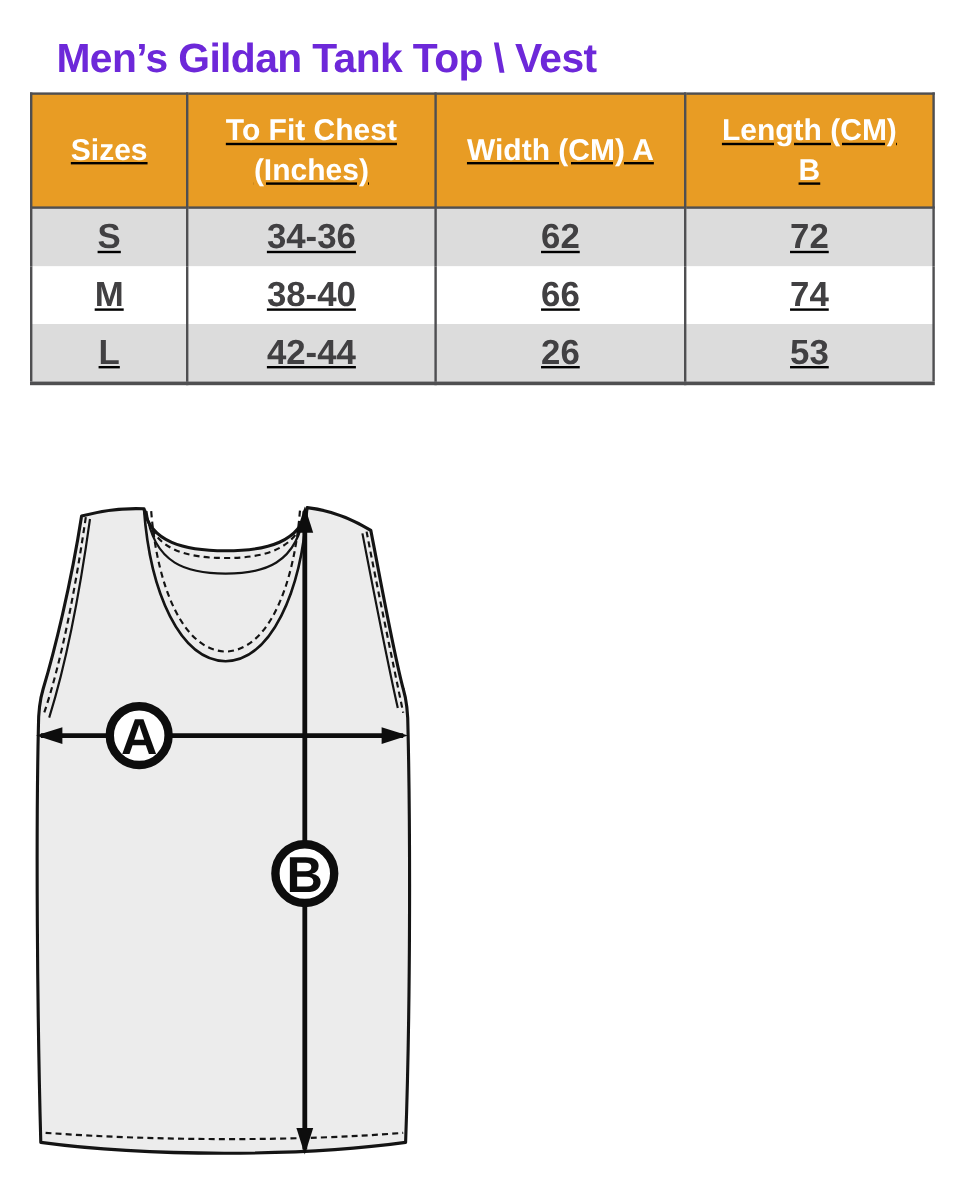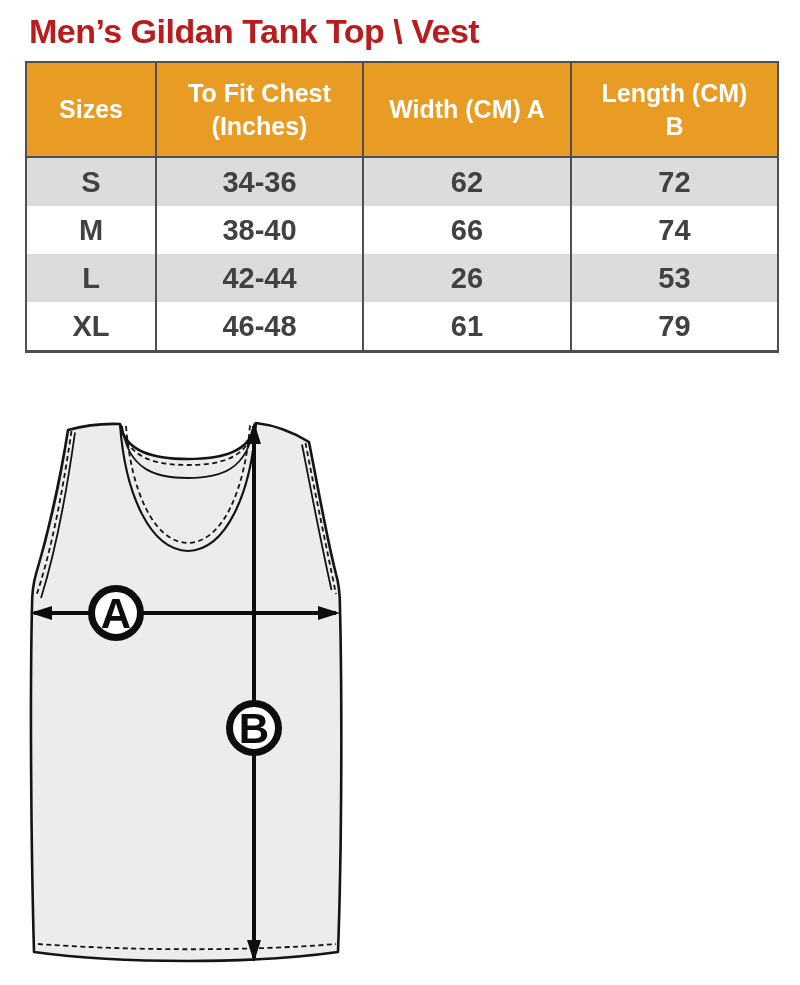--- a/index.html
+++ b/index.html
@@ -6,35 +6,36 @@
   body {
     width: 800px; height: 985px;
     background: #ffffff;
     font-family: "Liberation Sans", sans-serif;
     position: relative;
     overflow: hidden;
   }
   .page-title {
     position: absolute;
     left: 29px; top: 12px;
-    margin: 0;
+    margin: 18px;
     font-size: 34px;
     font-weight: bold;
-    color: #b91c1c;
+    color: #6d28d9;
     letter-spacing: -0.5px;
     white-space: nowrap;
   }
   table.size-chart {
     position: absolute;
-    left: 25px; top: 61px;
+    left: 25px; top: 77px;
     width: 752px;
     border-collapse: collapse;
     table-layout: fixed;
     border: 2px solid #4f4f51;
     border-bottom: 3px solid #4f4f51;
+    text-decoration: underline;
   }
   table.size-chart col.c1 { width: 130px; }
   table.size-chart col.c2 { width: 207px; }
   table.size-chart col.c3 { width: 208px; }
   table.size-chart col.c4 { width: 207px; }
   table.size-chart th {
     background: #e89c24;
     color: #ffffff;
     font-size: 25px;
     font-weight: bold;
@@ -113,26 +114,20 @@
       <td>38-40</td>
       <td>66</td>
       <td>74</td>
     </tr>
     <tr class="alt">
       <td>L</td>
       <td>42-44</td>
       <td>26</td>
       <td>53</td>
     </tr>
-    <tr>
-      <td>XL</td>
-      <td>46-48</td>
-      <td>61</td>
-      <td>79</td>
-    </tr>
   </tbody>
 </table>
 
 <div class="diagram-wrap">
   <svg width="340" height="575" viewBox="0 0 340 575" xmlns="http://www.w3.org/2000/svg">
 
     <path class="garment-outline" d="M 46 16
          Q 71 9 98 10
          C 103 38 132 45 166 45
          C 200 45 229 38 234 9

